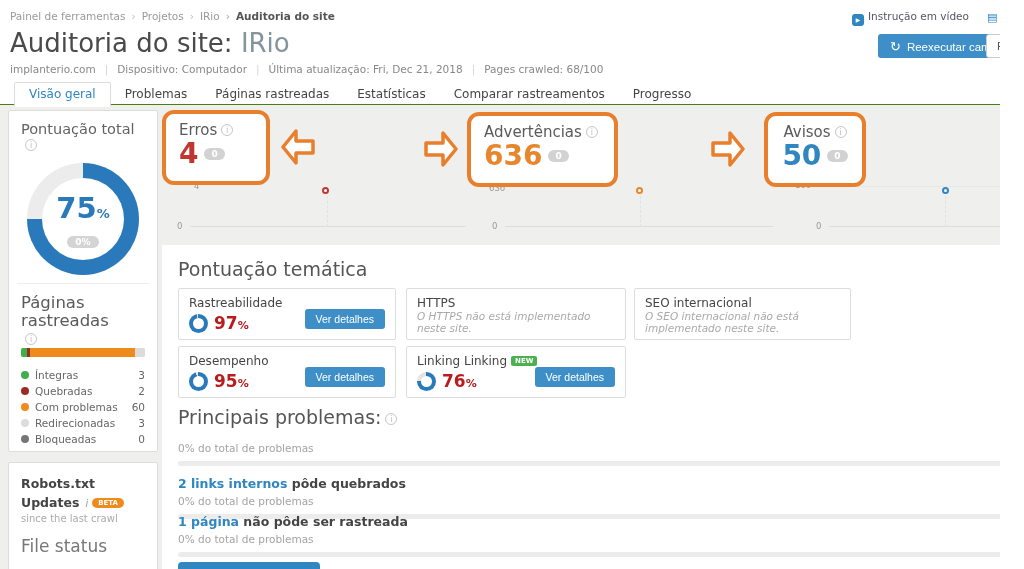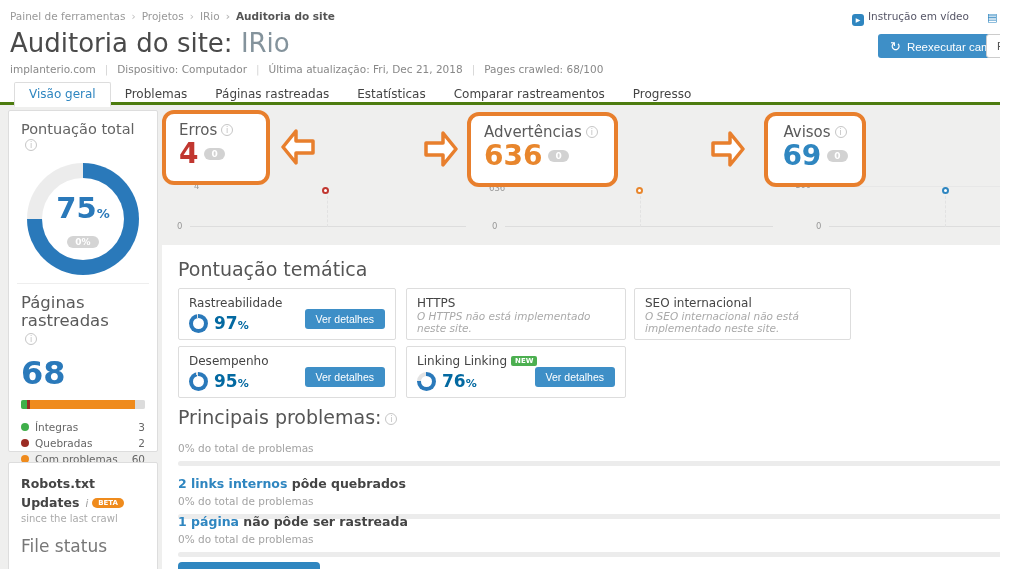--- a/index.html
+++ b/index.html
@@ -18,21 +18,21 @@
   .micon { color:#2f86c0; font-size:11px; margin-right:4px; vertical-align:-1px; }
   .title { position:absolute; left:10px; top:28px; font-size:26px; color:#4a4a4a; z-index:5;}
   .title .proj { color:#84939c; }
   .btn-blue { position:absolute; left:878px; top:34px; height:24px; background:#3e8fc7; color:#fff; font-size:11.5px; border:none; border-radius:3px; padding:0 12px; cursor:pointer; z-index:5; white-space:nowrap;}
   .btn-blue .ricon { font-size:13px; margin-right:6px; }
   .btn-white { position:absolute; left:986px; top:34px; height:24px; width:60px; background:#fff; border:1px solid #ccc; border-radius:3px; color:#555; font-size:11.5px; text-align:left; padding:0 10px; cursor:pointer; z-index:5;}
   .meta { position:absolute; left:10px; top:63px; font-size:10.5px; color:#888; z-index:5; white-space:nowrap;}
   .meta span + span::before { content:"|"; color:#d5d5d5; margin:0 9px; }
 
   
-  .tabbar { position:absolute; left:0; top:81px; width:1024px; height:24px; border-bottom:3px solid #4d7c0f; padding-left:14px; z-index:5; background:#fff;}
+  .tabbar { position:absolute; left:0; top:81px; width:1024px; height:24px; border-bottom:1px solid #4d7c0f; padding-left:14px; z-index:5; background:#fff;}
   .tab { display:inline-block; font-size:12px; color:#444; line-height:23px; padding:0 14px; cursor:pointer; position:relative; top:1px; }
   .tab.active { background:#fff; color:#2f86c0; border:1px solid #ddd; border-bottom:1px solid #fff; border-radius:2px 2px 0 0; }
 
   
   .content-bg { position:absolute; left:0; top:105px; right:0; bottom:0; background:#efefee; z-index:0; }
   .main-white { position:absolute; left:162px; top:245px; right:0; bottom:0; background:#fff; z-index:1; }
 
   
   .card { position:absolute; background:#fff; border:1px solid #ddd; border-radius:2px; z-index:3; }
   .card1 { left:8px; top:110px; width:150px; height:342px; padding:10px 12px; }
@@ -93,21 +93,21 @@
   .tc1 { left:178px; top:288px; }
   .tc2 { left:406px; top:288px; width:220px; }
   .tc3 { left:634px; top:288px; width:217px; }
   .tc4 { left:178px; top:346px; }
   .tc5 { left:406px; top:346px; width:220px; }
   .t-label { font-size:12px; color:#444; }
   .t-scorerow { margin-top:3px; display:flex; align-items:center; }
   .t-ringwrap { position:relative; width:19px; height:19px; margin-right:6px; }
   .t-ring { width:19px; height:19px; border-radius:50%; }
   .t-ringhole { position:absolute; left:4px; top:4px; width:11px; height:11px; border-radius:50%; background:#fff; }
-  .t-val { font-size:17px; font-weight:bold; color:#0369a1; }
+  .t-val { font-size:17px; font-weight:bold; color:#b91c1c; }
   .t-val .pct { font-size:11px; }
   .t-btn { position:absolute; right:10px; bottom:10px; background:#3e8fc7; color:#fff; font-size:10.5px; border:none; border-radius:3px; padding:4px 11px; cursor:pointer; }
   .t-note { font-size:10.5px; color:#a9a9a9; font-style:italic; }
   .new-badge { display:inline-block; background:#4caf50; color:#fff; font-size:7px; font-weight:bold; border-radius:2px; padding:1px 4px; vertical-align:2px; margin-left:4px; }
 
   
   .i-title { position:absolute; left:178px; top:406px; font-size:19px; color:#555; z-index:2; }
   .issue { position:absolute; left:178px; width:838px; z-index:2; }
   .issue-head { font-size:12.5px; font-weight:bold; color:#444; }
   .issue-link { color:#2f86c0; cursor:pointer; }
@@ -149,21 +149,20 @@
     <div class="sb-title"><span>Pontuação total</span><span class="info">i</span></div>
     <div class="donut-wrap">
       <div class="donut" style="background: conic-gradient(rgb(42, 121, 186) 0deg, rgb(42, 121, 186) 75%, rgb(236, 236, 236) 75%, rgb(236, 236, 236) 100%);"></div>
       <div class="donut-hole">
         <div class="score-val"><span>75</span><span class="pct">%</span></div>
         <span class="score-pill">0%</span>
       </div>
     </div>
     <div class="sb-divider"></div>
     <div class="sb-title2"><span>Páginas rastreadas</span><br><span class="info">i</span></div>
-    <div class="big-num">68</div>
     <div class="stackbar">
       <div class="seg" style="width: 4.5%; background-color: rgb(63, 175, 74);"></div>
       <div class="seg" style="width: 3%; background-color: rgb(155, 44, 36);"></div>
       <div class="seg" style="width: 84.5%; background-color: rgb(239, 139, 29);"></div>
       <div class="seg" style="width: 8%; background-color: rgb(220, 220, 220);"></div>
       <div class="seg" style="width: 0%; background-color: rgb(117, 117, 117);"></div>
     </div>
     <div class="lrow">
         <span class="ldot" style="background-color: rgb(63, 175, 74);"></span>
         <span class="llabel">Íntegras</span>
@@ -227,21 +226,21 @@
   <div class="metric-box mb1">
     <div class="m-label"><span>Erros</span><span class="info">i</span></div>
     <div><span class="m-val" style="color: rgb(193, 55, 48);">4</span><span class="m-pill">0</span></div>
   </div>
   <div class="metric-box mb2">
     <div class="m-label"><span>Advertências</span><span class="info">i</span></div>
     <div><span class="m-val" style="color: rgb(232, 134, 45);">636</span><span class="m-pill">0</span></div>
   </div>
   <div class="metric-box mb3">
     <div class="m-label"><span>Avisos</span><span class="info">i</span></div>
-    <div><span class="m-val" style="color: rgb(47, 134, 192);">69</span><span class="m-pill">0</span></div>
+    <div><span class="m-val" style="color: rgb(47, 134, 192);">50</span><span class="m-pill">0</span></div>
   </div>
 
   <svg class="arrow" style="left:281px; top:127px;" width="34" height="40" viewBox="0 0 34 40">
     <path d="M32,14 L15,14 L15,4 L2,20 L15,36 L15,26 L32,26 Z" fill="#fff" stroke="#e87f2d" stroke-width="3.5" stroke-linejoin="round"></path>
   </svg>
   <svg class="arrow" style="left:424px; top:129px;" width="34" height="40" viewBox="0 0 34 40">
     <path d="M2,14 L19,14 L19,4 L32,20 L19,36 L19,26 L2,26 Z" fill="#fff" stroke="#e87f2d" stroke-width="3.5" stroke-linejoin="round"></path>
   </svg>
   <svg class="arrow" style="left:711px; top:129px;" width="34" height="40" viewBox="0 0 34 40">
     <path d="M2,14 L19,14 L19,4 L32,20 L19,36 L19,26 L2,26 Z" fill="#fff" stroke="#e87f2d" stroke-width="3.5" stroke-linejoin="round"></path>

